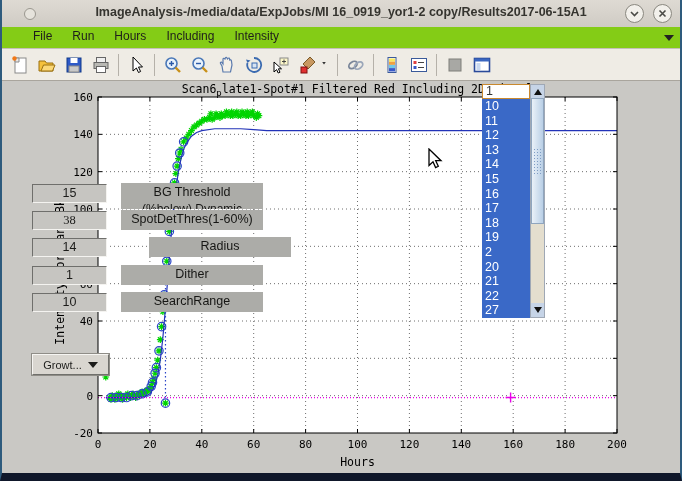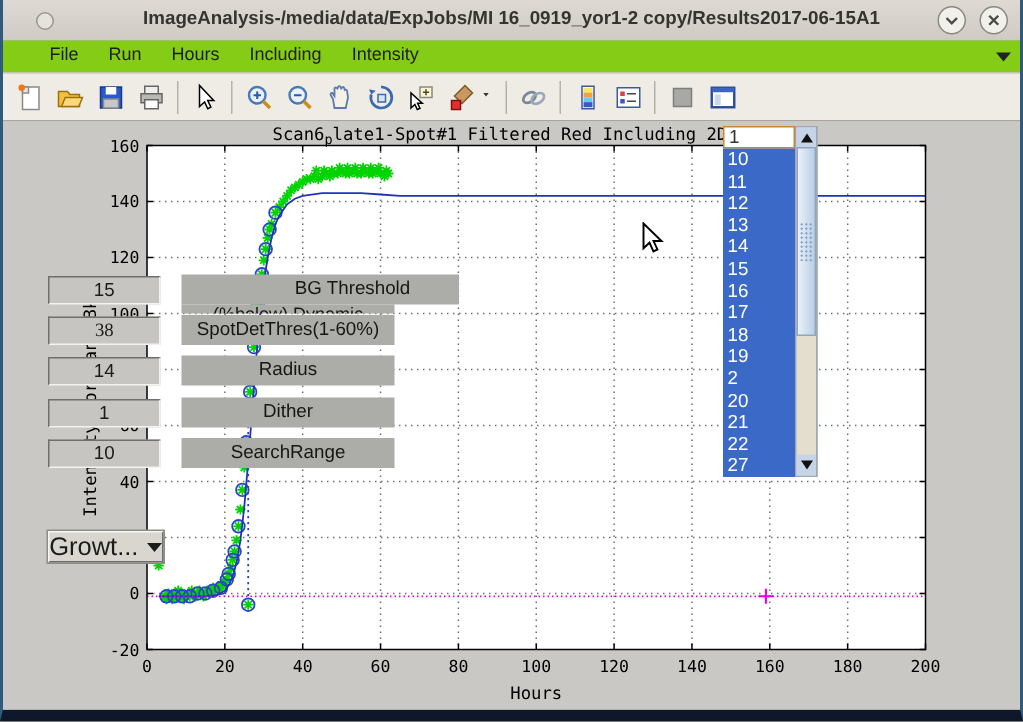--- a/index.html
+++ b/index.html
@@ -35,21 +35,21 @@
          border-top:1px solid #6F6F6C;border-left:1px solid #6F6F6C;
          border-bottom:1px solid #F4F3F0;border-right:1px solid #F4F3F0;
          font-size:12.5px;color:#1C1C1A;text-align:center;line-height:17px;z-index:2;}
   .plabel{position:absolute;left:119px;width:142px;height:20px;background:#ACACA8;
           font-size:12.5px;color:#161614;text-align:center;line-height:19px;z-index:2;}
   .plabel-clip{position:absolute;left:119px;width:142px;height:6px;background:#ACACA8;overflow:hidden;
           font-size:12px;color:#161614;text-align:center;line-height:12px;z-index:2;}
   .btn{position:absolute;background:#D9D6D0;box-sizing:border-box;z-index:2;
        border-top:1px solid #F6F5F2;border-left:1px solid #F6F5F2;
        border-bottom:1px solid #70706C;border-right:1px solid #70706C;
-       box-shadow:0 0 0 1px #8F8D87;font-size:17px;color:#1C1C1A;
+       box-shadow:0 0 0 1px #8F8D87;font-size:11px;color:#1C1C1A;
        display:flex;align-items:center;justify-content:center;gap:6px;}
   .btn .caret{width:0;height:0;border-left:5px solid transparent;border-right:5px solid transparent;
        border-top:6px solid #1C1C1A;}
   
   .listbox{position:absolute;left:480px;top:84px;width:63px;height:234px;z-index:3;display:flex;background:#3A69C7;}
   .lb-left{width:48px;display:flex;flex-direction:column;}
   .lb-edit{height:15px;background:#FFFFFF;border:1px solid #C9892F;box-sizing:border-box;
            font-size:12.5px;line-height:13px;color:#333;padding-left:3px;}
   .lb-items{flex:1;display:flex;flex-direction:column;overflow:hidden;}
   .lb-item{height:14.6px;flex:0 0 14.6px;background:#3A69C7;color:#FFFFFF;font-size:12.5px;
@@ -428,26 +428,26 @@
       <line x1="96" y1="97" x2="100" y2="97" stroke="#000"></line>
       <line x1="615" y1="97" x2="611" y2="97" stroke="#000"></line>
       <text x="91" y="101" font-family="DejaVu Sans Mono, monospace" font-size="11" fill="#000" text-anchor="end">160</text>
       <text x="355.5" y="466" font-family="DejaVu Sans Mono, monospace" font-size="11.5" fill="#000" text-anchor="middle">Hours</text>
       <text x="62" y="265" font-family="DejaVu Sans Mono, monospace" font-size="11.5" fill="#000" text-anchor="middle" transform="rotate(-90 62 265)">Intensity Norm and Bkgd</text>
       <text x="355.5" y="93" font-family="DejaVu Sans Mono, monospace" font-size="11.5" fill="#000" text-anchor="middle"><tspan>Scan6</tspan><tspan dy="3" font-size="9">p</tspan><tspan dy="-3">late1-Spot#1 Filtered Red Including 2Deriv Bl</tspan></text>
     </svg>
 
   <div id="controls">
       <div class="field" style="left: 30px; top: 184px;">15</div>
-      <div class="plabel" style="top: 183px; padding-left: 43px;">BG Threshold</div>
+      <div class="plabel" style="top: 183px;">BG Threshold</div>
       <div class="plabel-clip" style="top: 203px;">(%below) Dynamic</div>
       <div class="field" style="left: 30px; top: 211px; font-family: Liberation Serif, serif;">38</div>
       <div class="plabel" style="top: 210px;">SpotDetThres(1-60%)</div>
       <div class="field" style="left: 30px; top: 238px;">14</div>
-      <div class="plabel" style="top: 237px;">Radius</div>
+      <div class="plabel" style="top: 237px; margin-left: 28px;">Radius</div>
       <div class="field" style="left: 30px; top: 266px;">1</div>
       <div class="plabel" style="top: 265px;">Dither</div>
       <div class="field" style="left: 30px; top: 293px;">10</div>
       <div class="plabel" style="top: 292px;">SearchRange</div>
     </div>
 
   <div class="btn" style="left:30px;top:354px;width:77px;height:21px;">
     <span>Growt...</span>
     <span class="caret"></span>
   </div>

